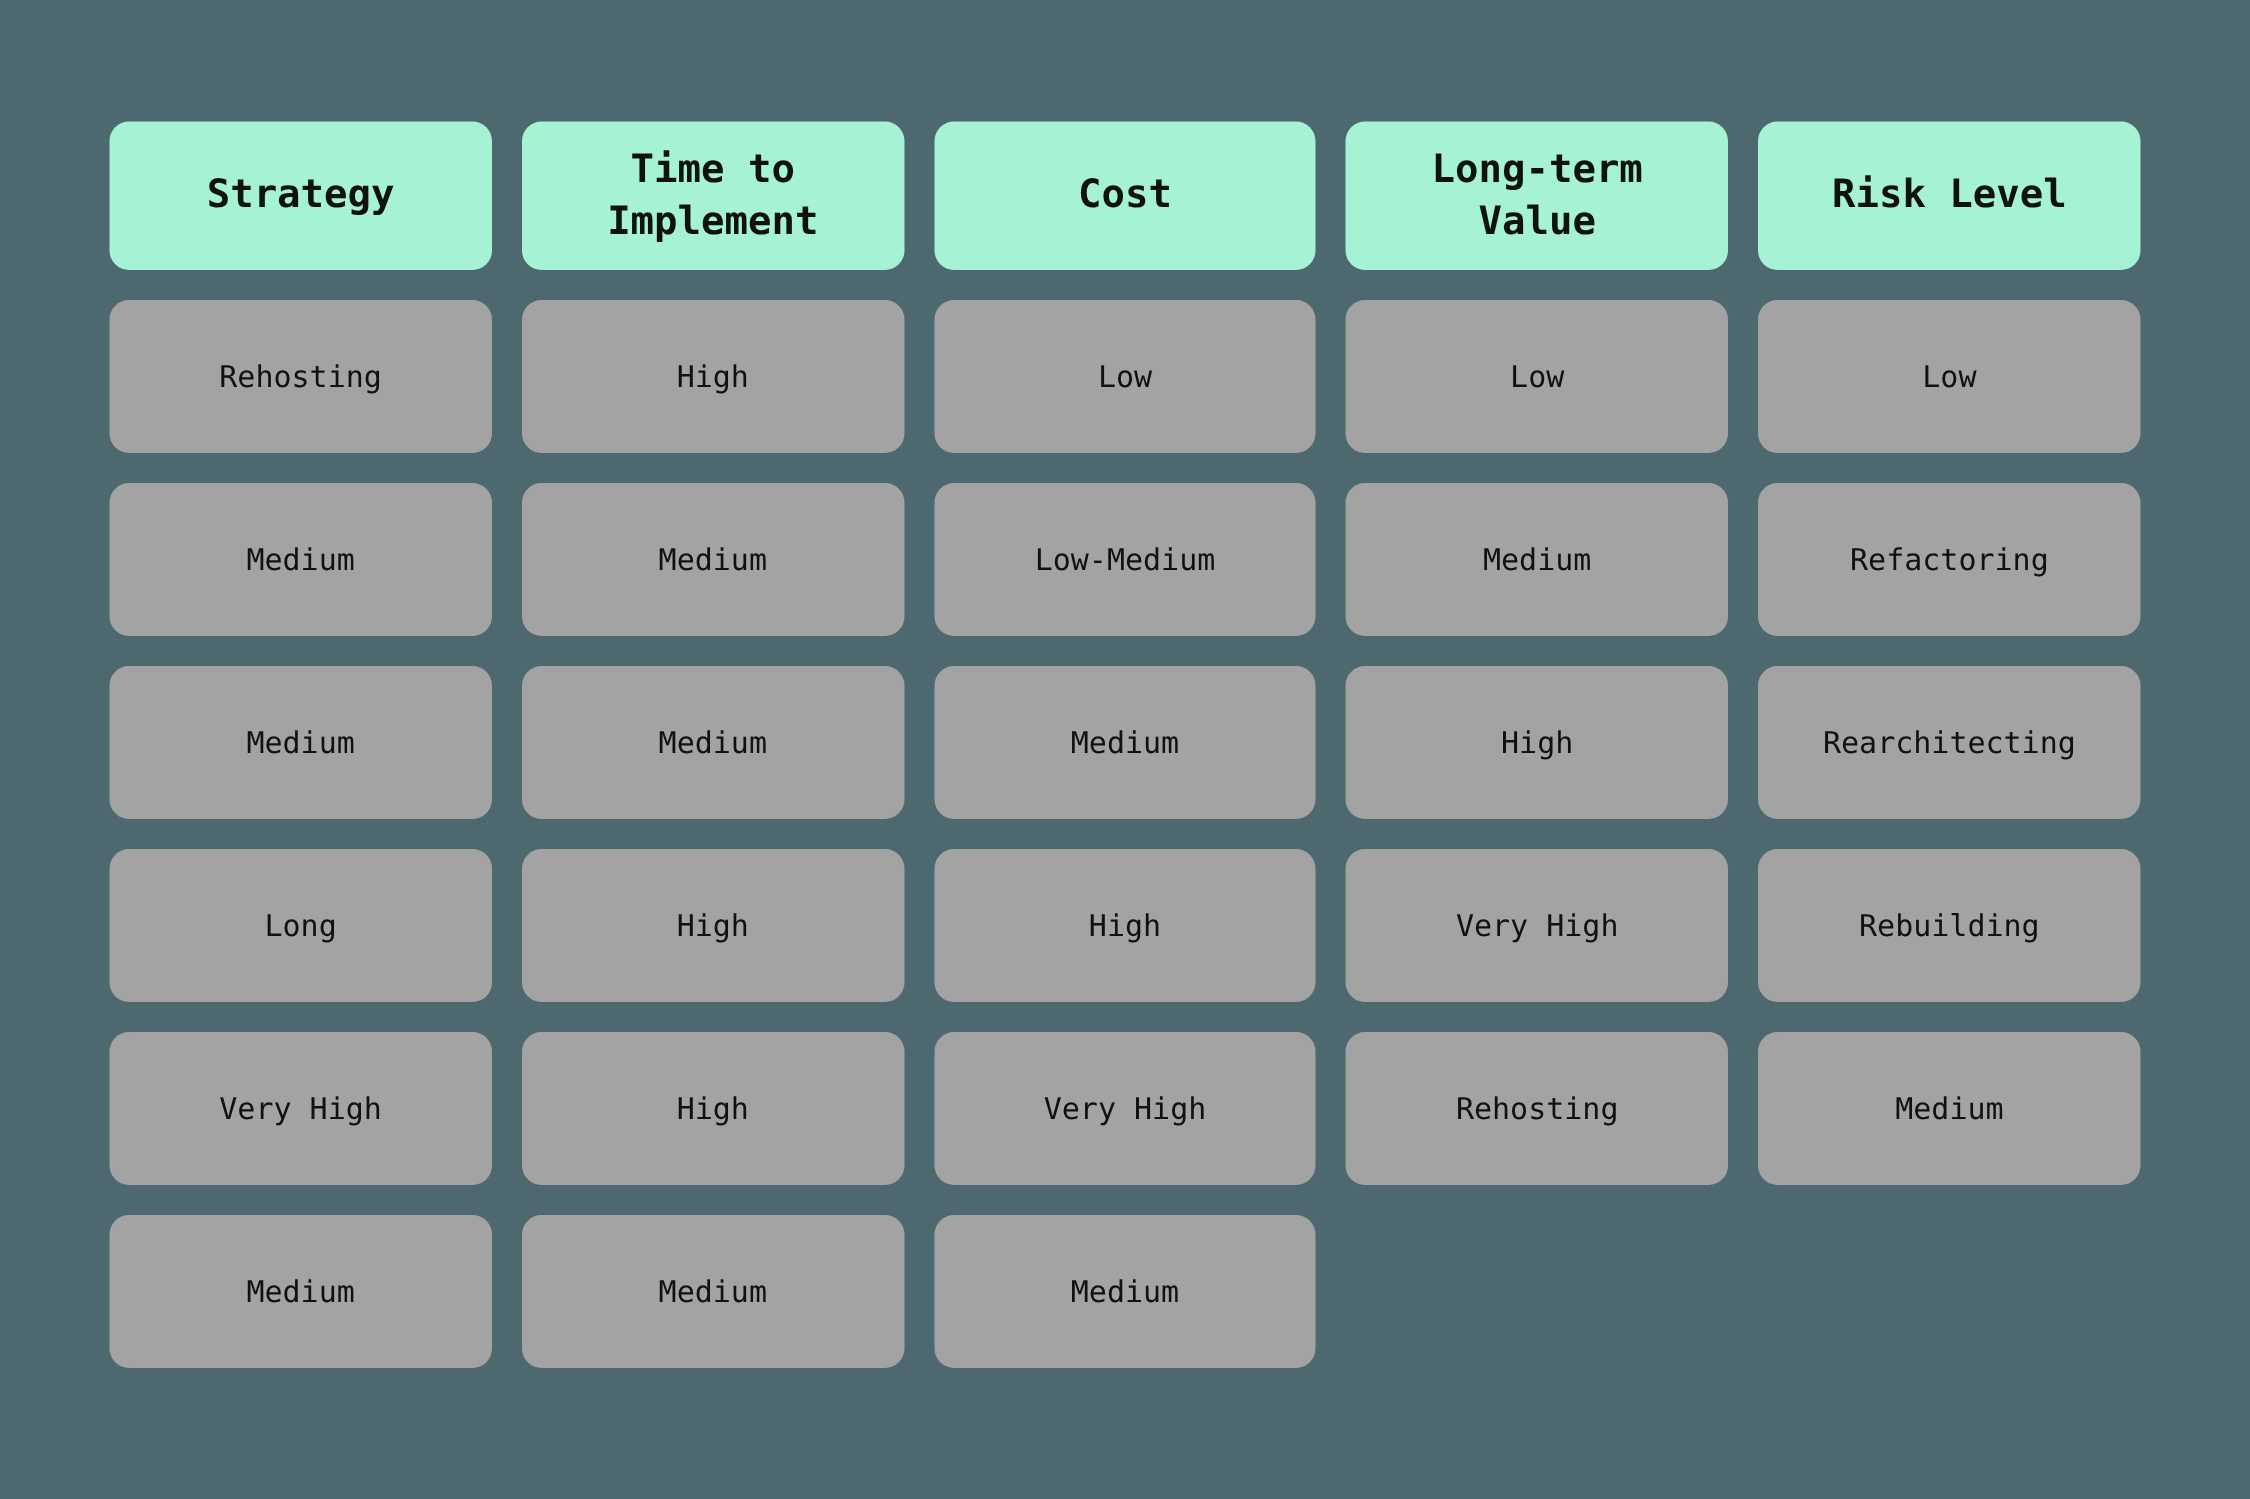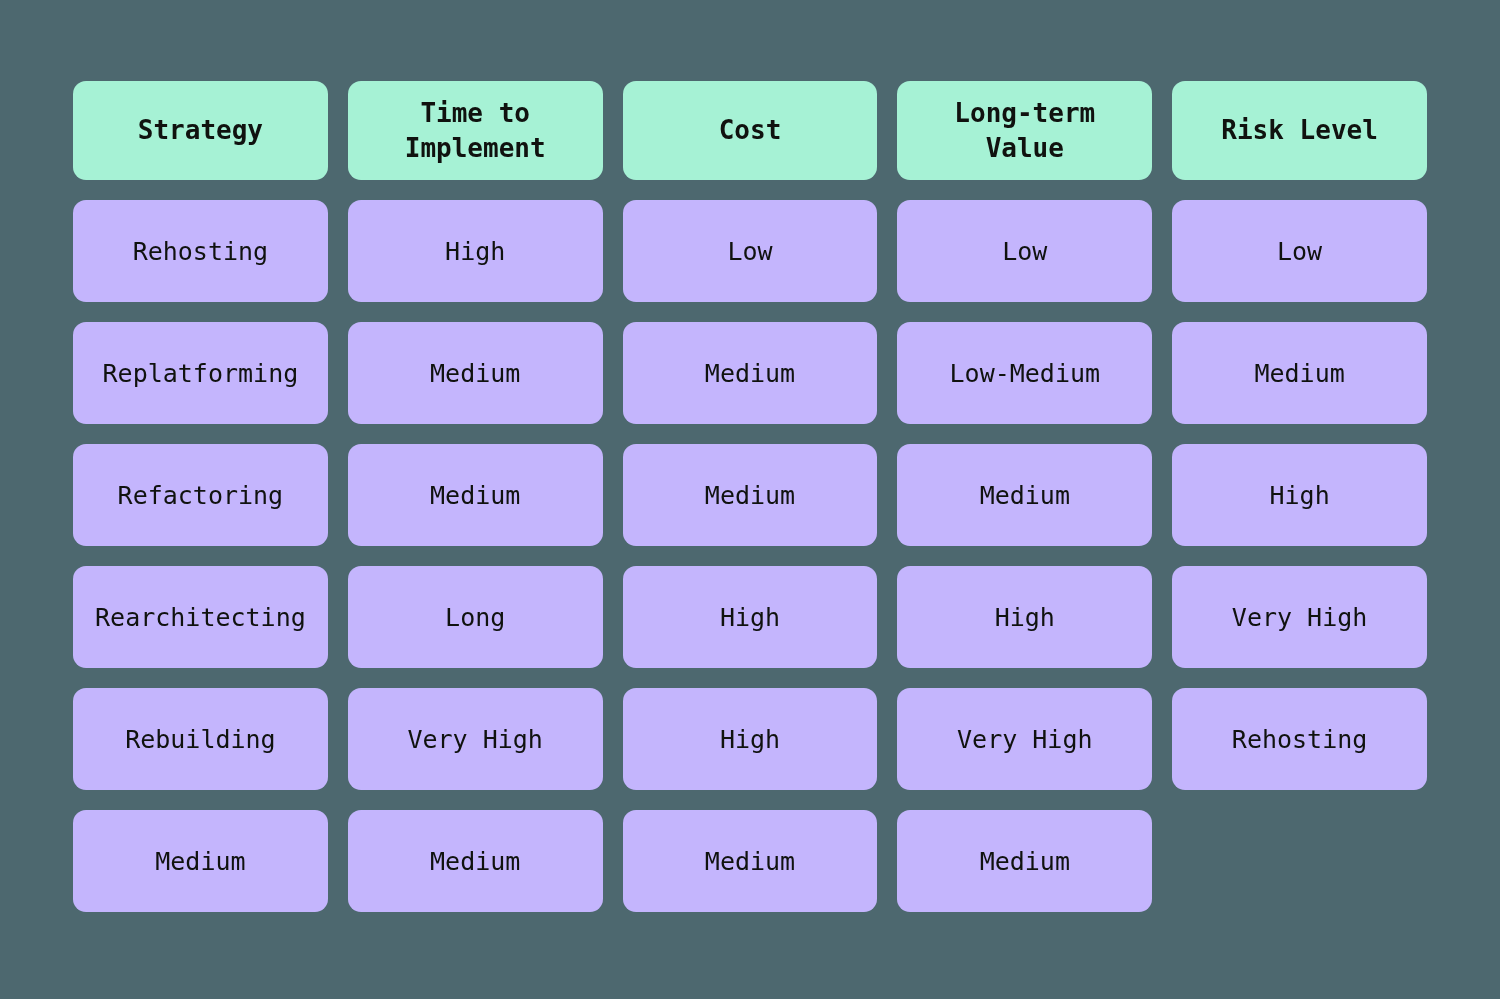--- a/index.html
+++ b/index.html
@@ -42,22 +42,22 @@
   }
 
   .cell.header {
     background: #a6f2d5;
     font-size: 26px;
     font-weight: 700;
     letter-spacing: 0px;
   }
 
   .cell.data {
-    background: #c4b5fd;
-    font-size: 25px;
+    background: #a3a3a3;
+    font-size: 20px;
     font-weight: 500;
     letter-spacing: 0px;
   }
 </style>
 </head>
 <body>
 
 <div id="comparison-table">
 
   <div class="cell header">Strategy</div>
@@ -67,21 +67,20 @@
   <div class="cell header">Long-term
 Value</div>
   <div class="cell header">Risk Level</div>
 
   <div class="cell data">Rehosting</div>
   <div class="cell data">High</div>
   <div class="cell data">Low</div>
   <div class="cell data">Low</div>
   <div class="cell data">Low</div>
 
-  <div class="cell data">Replatforming</div>
   <div class="cell data">Medium</div>
   <div class="cell data">Medium</div>
   <div class="cell data">Low-Medium</div>
   <div class="cell data">Medium</div>
 
   <div class="cell data">Refactoring</div>
   <div class="cell data">Medium</div>
   <div class="cell data">Medium</div>
   <div class="cell data">Medium</div>
   <div class="cell data">High</div>

